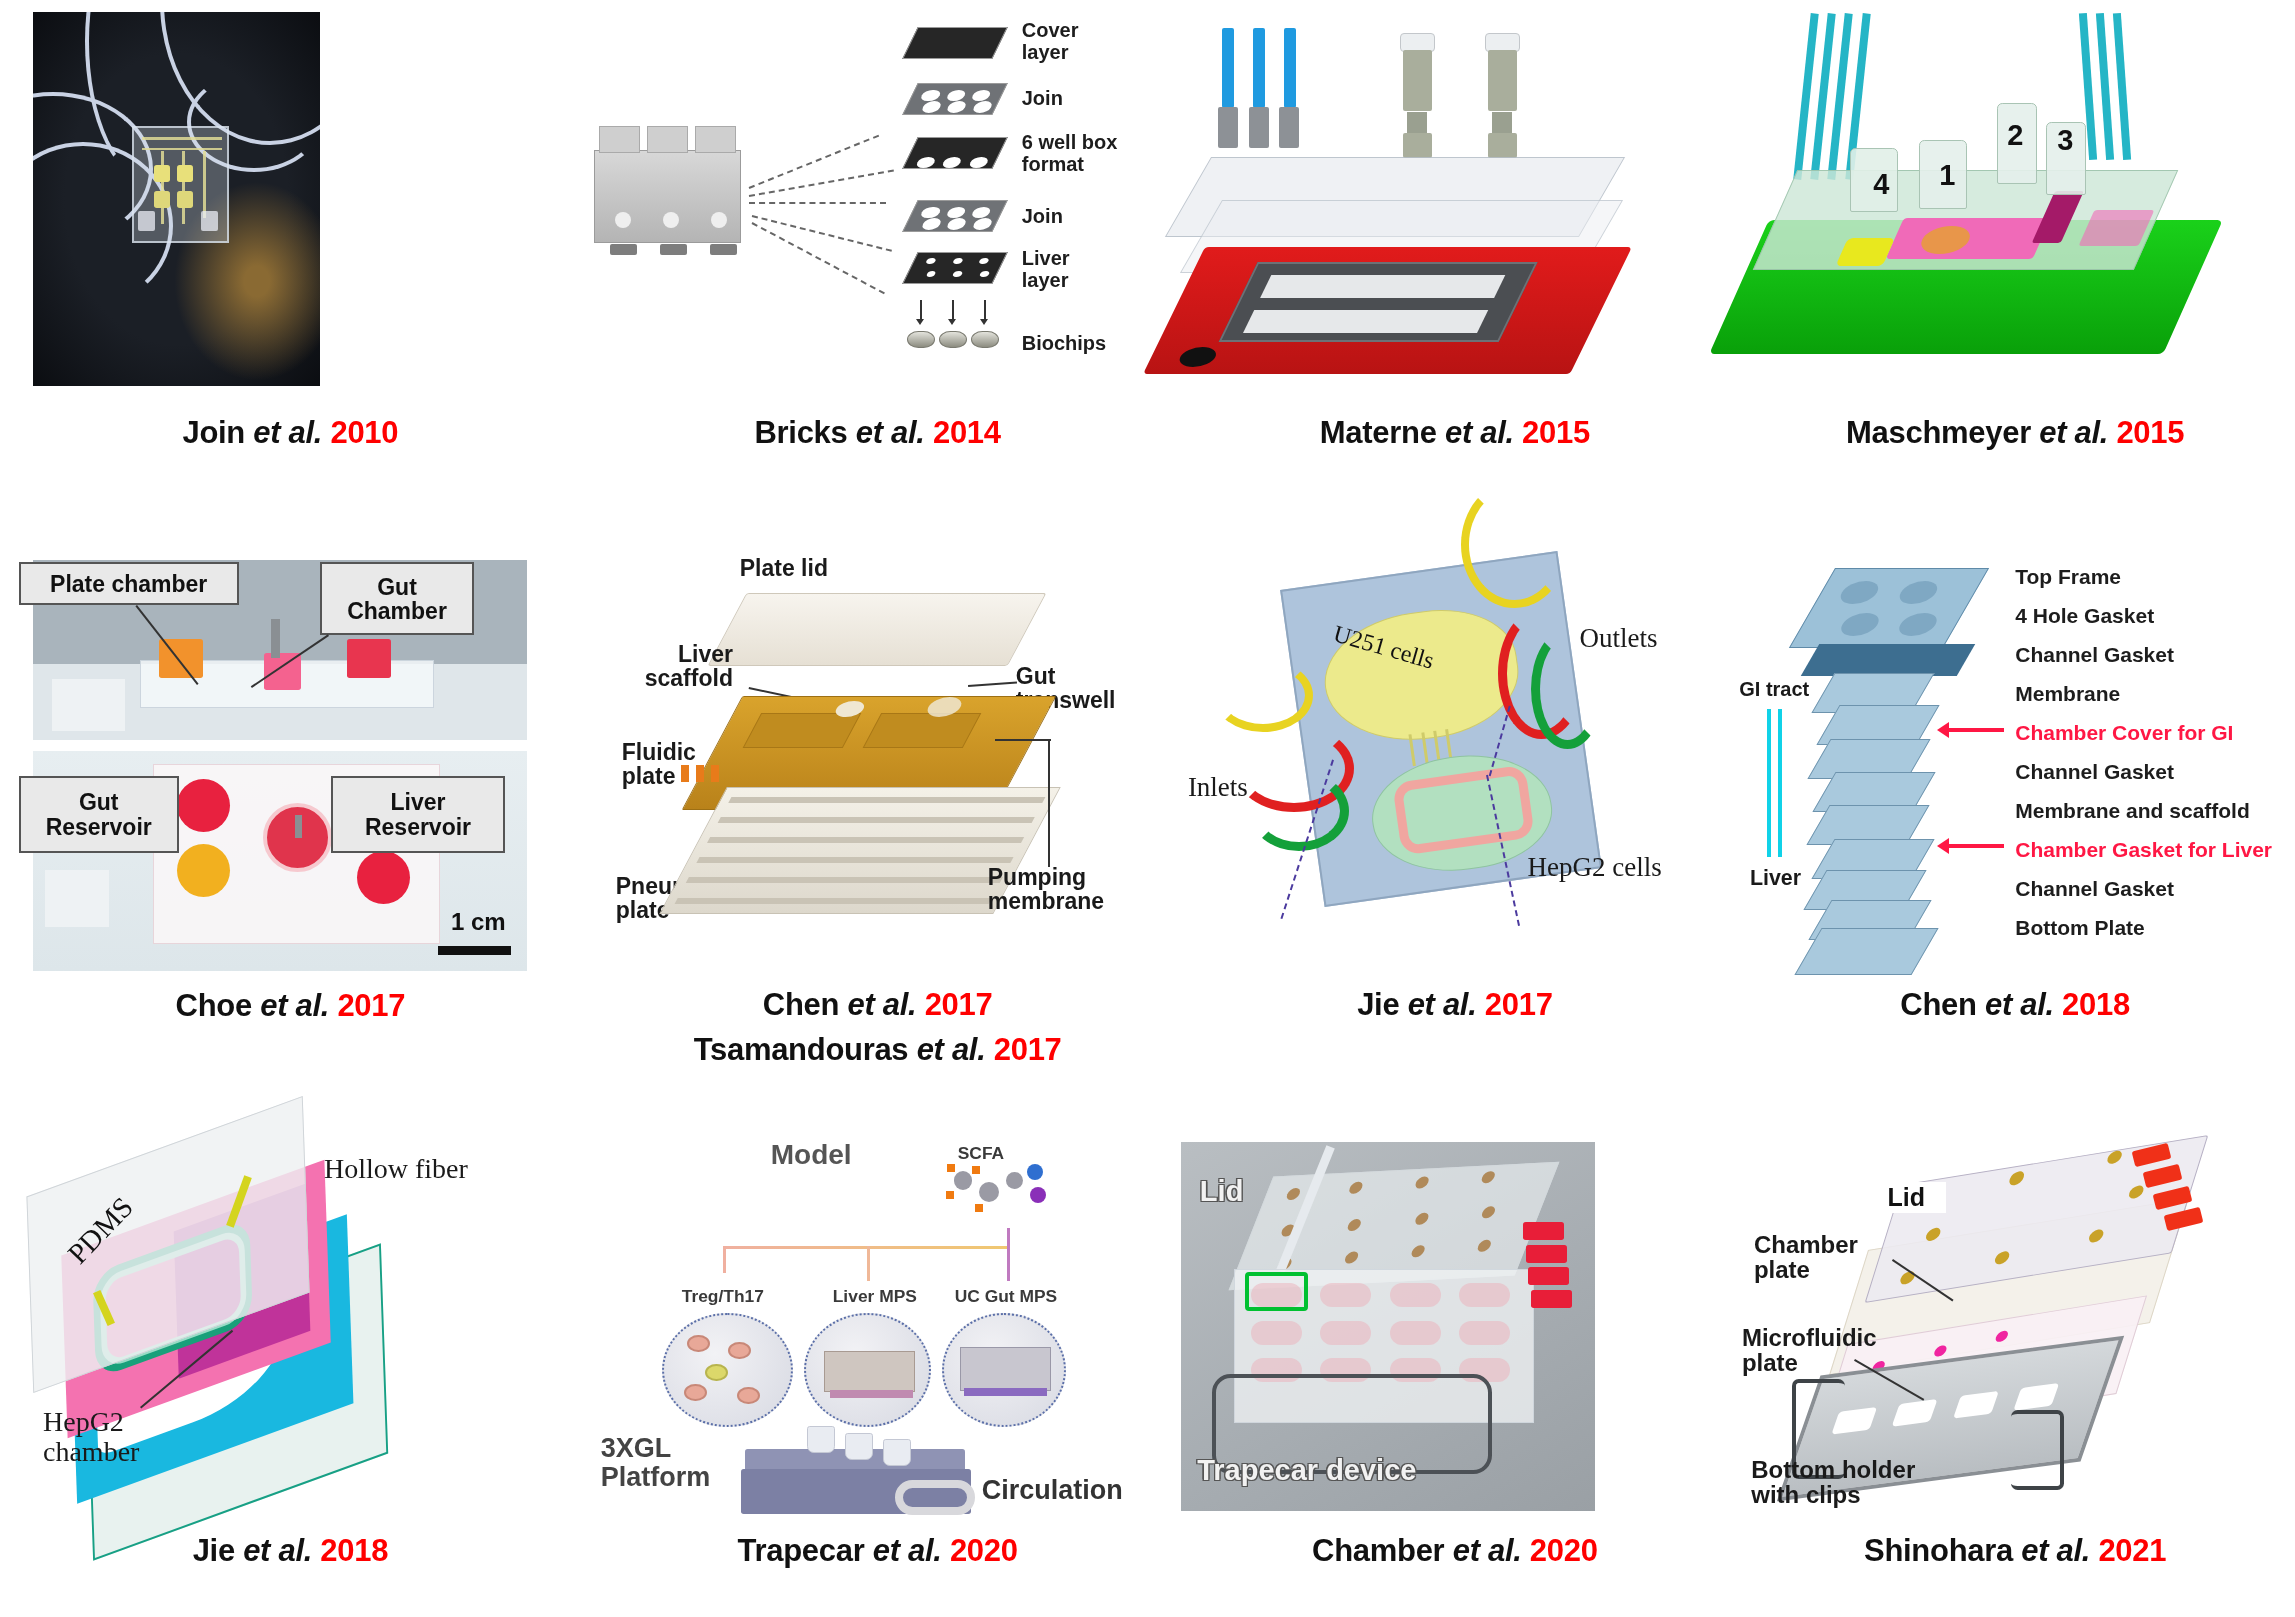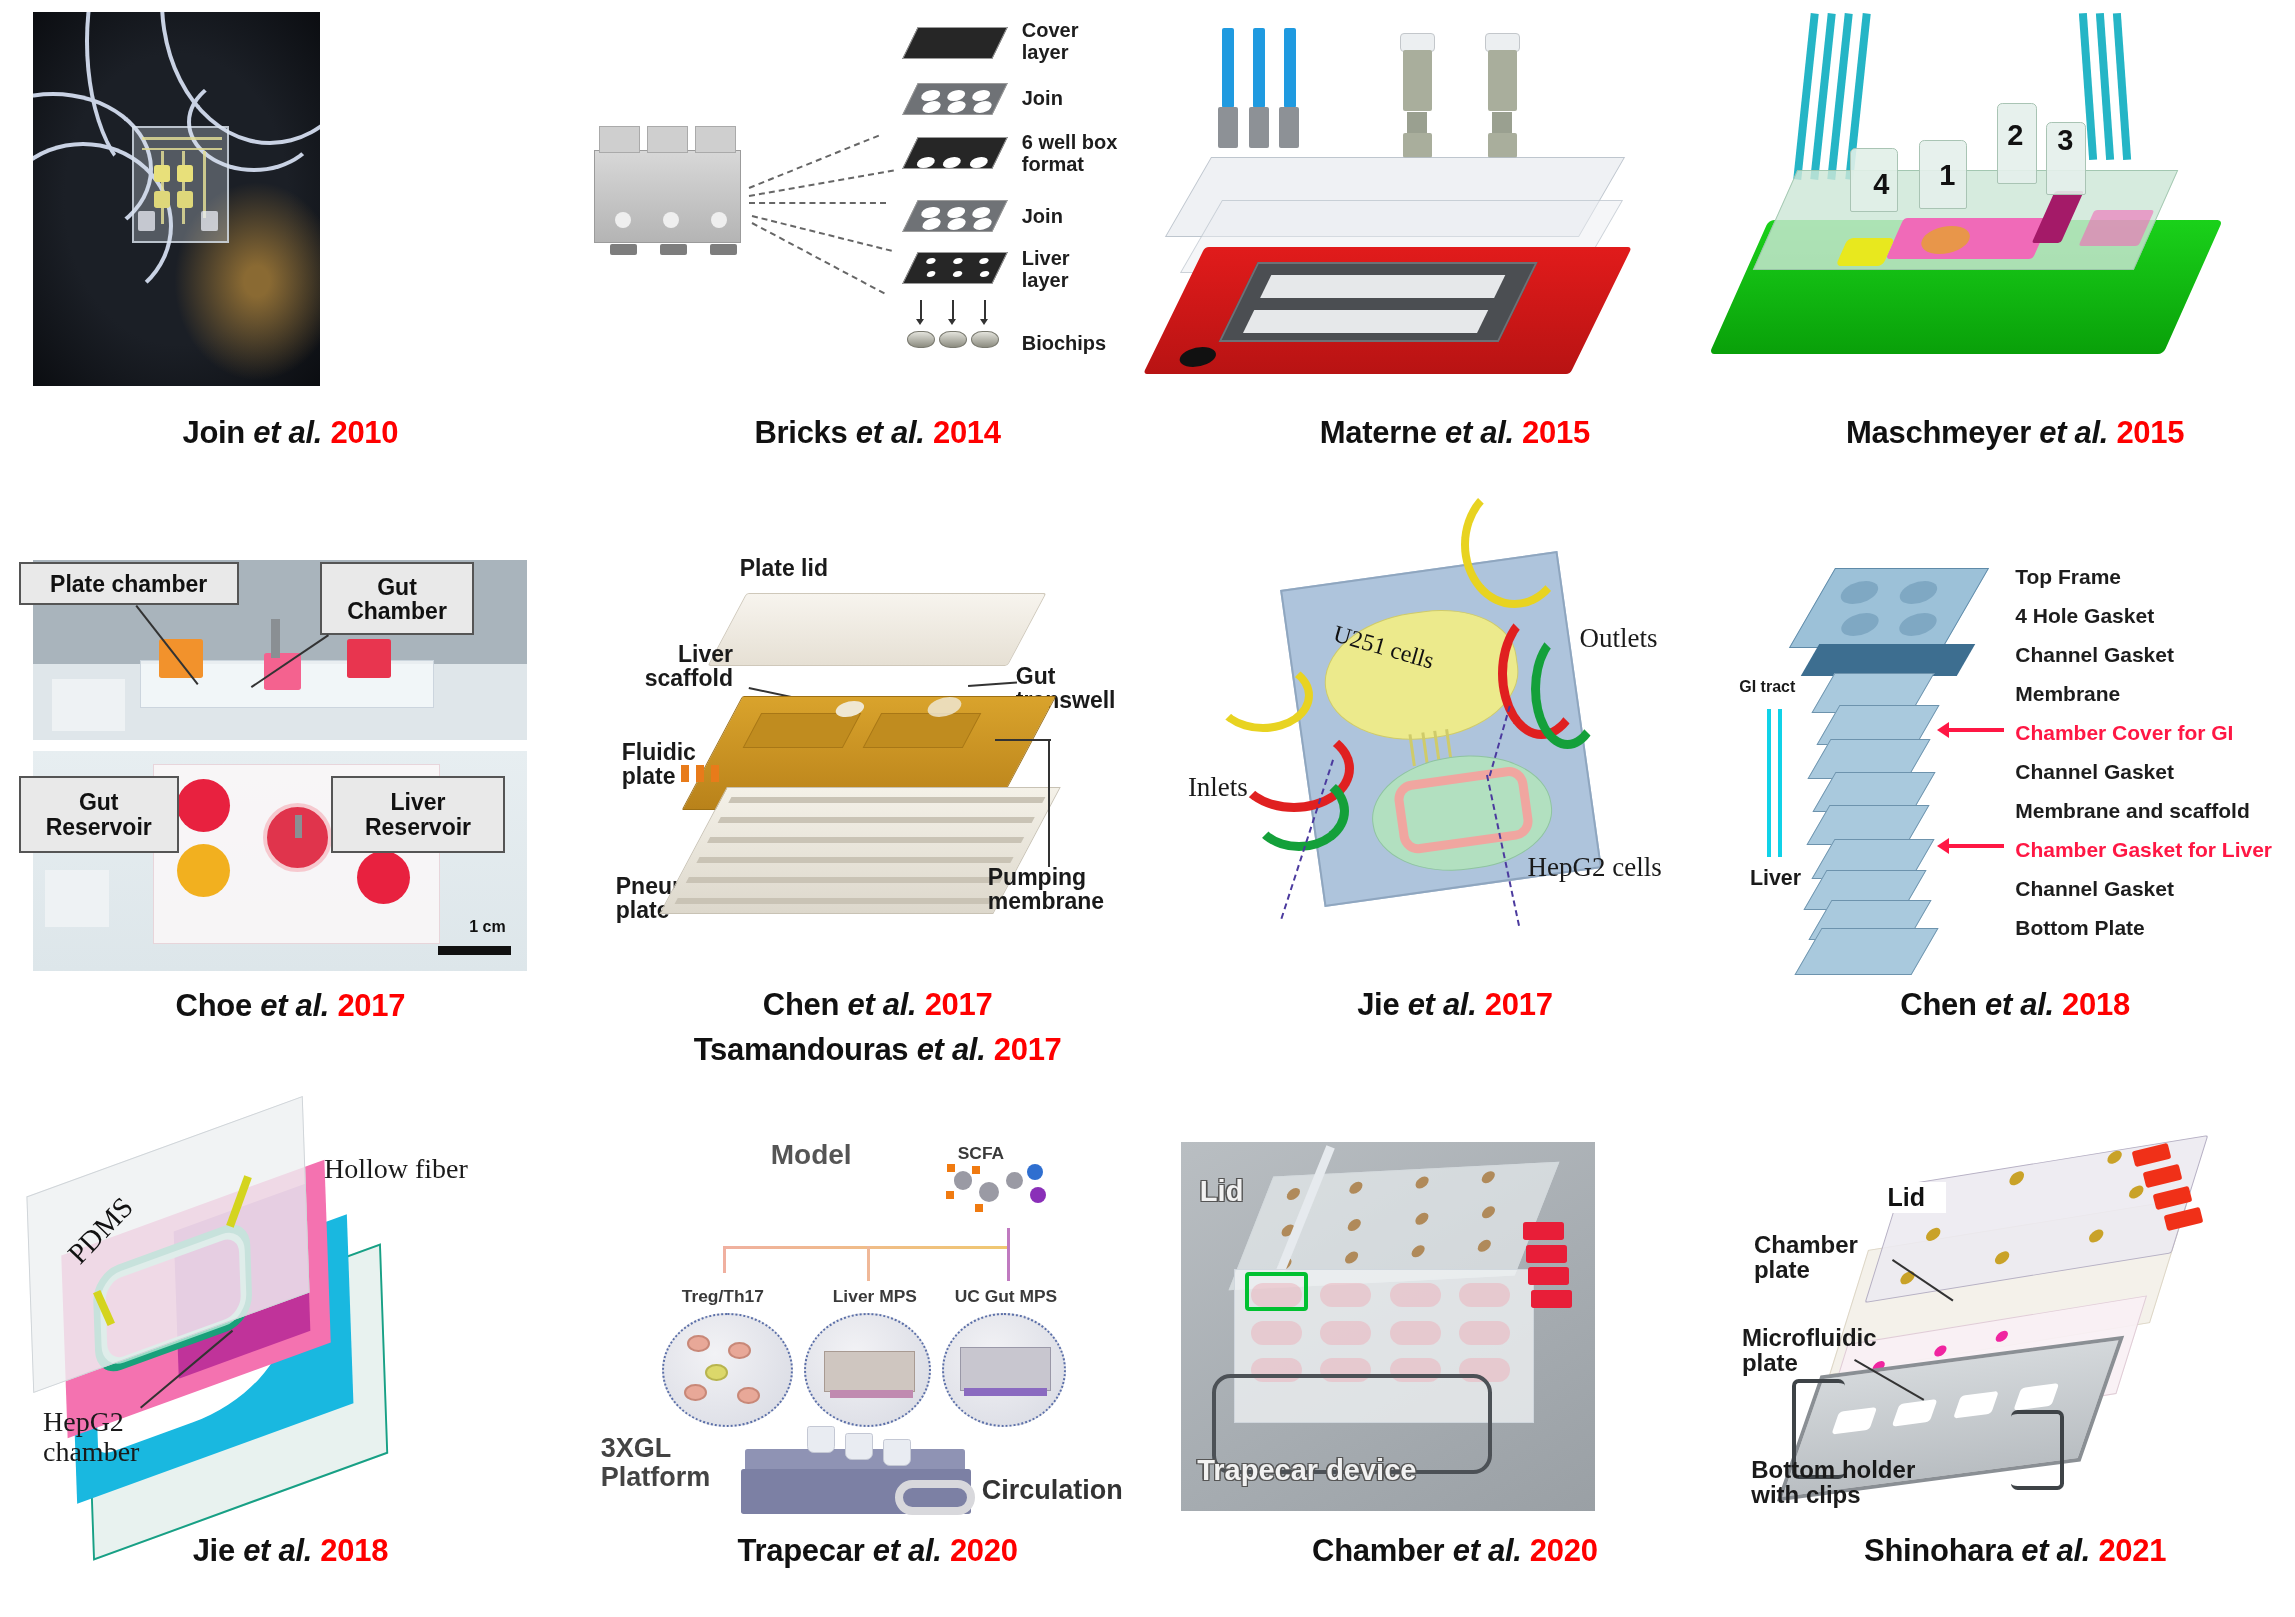--- a/index.html
+++ b/index.html
@@ -336,21 +336,21 @@
 
         <div class="choe-photo" style="left:33px; top:210px; width:494px; height:220px; background:linear-gradient(#e7eef1,#dde6ea);">
           <div style="position:absolute;left:120px;top:13.4px;width:287px;height:180px;background:rgba(250,246,247,.9);border:1.3px solid rgba(230,210,215,.9);"></div>
           <div style="position:absolute;left:144px;top:28px;width:53px;height:53px;border-radius:50%;background:#e8213f;"></div>
           <div style="position:absolute;left:144px;top:93px;width:53px;height:53px;border-radius:50%;background:#f2b01f;"></div>
           <div style="position:absolute;left:230px;top:52px;width:69px;height:69px;border-radius:50%;background:#e0344c;border:4px solid #f6c9cf;"></div>
           <div style="position:absolute;left:262px;top:64px;width:6.7px;height:23px;background:#8a8f93;"></div>
           <div style="position:absolute;left:324px;top:28px;width:53px;height:53px;border-radius:50%;background:#f0a320;"></div>
           <div style="position:absolute;left:324px;top:100px;width:53px;height:53px;border-radius:50%;background:#e8213f;"></div>
           <div style="position:absolute;left:12px;top:119px;width:64px;height:57px;background:#eef2f4;"></div>
-          <div style="position:absolute;right:21.4px;bottom:35px;font-size:16px;font-weight:bold;color:#111;margin-top:36px;">1 cm</div>
+          <div style="position:absolute;right:21.4px;bottom:35px;font-size:24px;font-weight:bold;color:#111;margin-top:36px;">1 cm</div>
           <div style="position:absolute;right:16px;bottom:16px;width:73px;height:9.3px;background:#111;"></div>
         </div>
         <div class="boxlbl" style="left:18.7px; top:235px; width:160px; height:77px; font-size:23px;">Gut
 Reservoir</div>
         <div class="boxlbl" style="left:331px; top:235px; width:174px; height:77px; font-size:23px;">Liver
 Reservoir</div>
       </div>
       <div class="caption" style="top:447px">
         <span>Choe </span><span class="ital">et al.</span><span class="yr"> 2017</span>
       </div>
@@ -462,21 +462,21 @@
         <div class="c18-plate" style="left:88px; top:132px;"></div>
         <div class="c18-plate" style="left:93px; top:164px;"></div>
         <div class="c18-plate" style="left:84px; top:198px;"></div>
         <div class="c18-plate" style="left:89px; top:231px;"></div>
         <div class="c18-plate" style="left:83px; top:264px;"></div>
         <div class="c18-plate" style="left:88px; top:298px;"></div>
         <div class="c18-plate" style="left:80px; top:329px;"></div>
         <div class="c18-plate" style="left:85px; top:359px;"></div>
         <div class="c18-plate" style="left:73px; top:387px; width:117px; height:47px;"></div>
 
-        <div class="lbl" style="left:4px; top:138px; font-size:16px;">GI tract</div>
+        <div class="lbl" style="left:4px; top:138px; font-size:20px;">GI tract</div>
         <div class="lbl" style="left:14.7px; top:326px; font-size:21.4px;">Liver</div>
         <div style="position:absolute;left:32px;top:168px;width:4px;height:148px;background:#10d2e8;"></div>
         <div style="position:absolute;left:43px;top:168px;width:4px;height:148px;background:#10d2e8;"></div>
 
         <div class="c18-list" style="left:280px; top:25px; font-size:21px;">
           <div class="c18-item" style="height:39px;">Top Frame</div>
           <div class="c18-item" style="height:39px;">4 Hole Gasket</div>
           <div class="c18-item" style="height:39px;">Channel Gasket</div>
           <div class="c18-item" style="height:39px;">Membrane</div>
           <div class="c18-item hl" style="height:39px;">Chamber Cover for GI</div>

